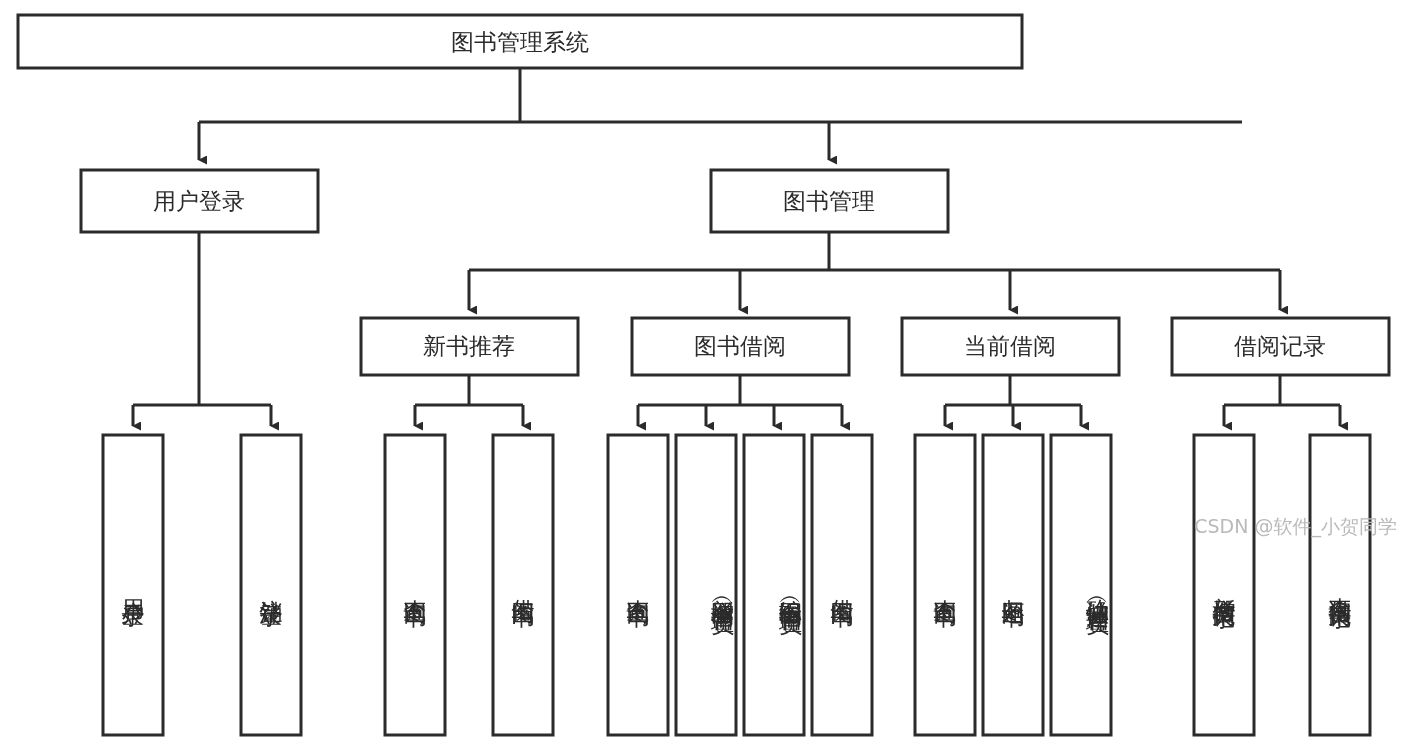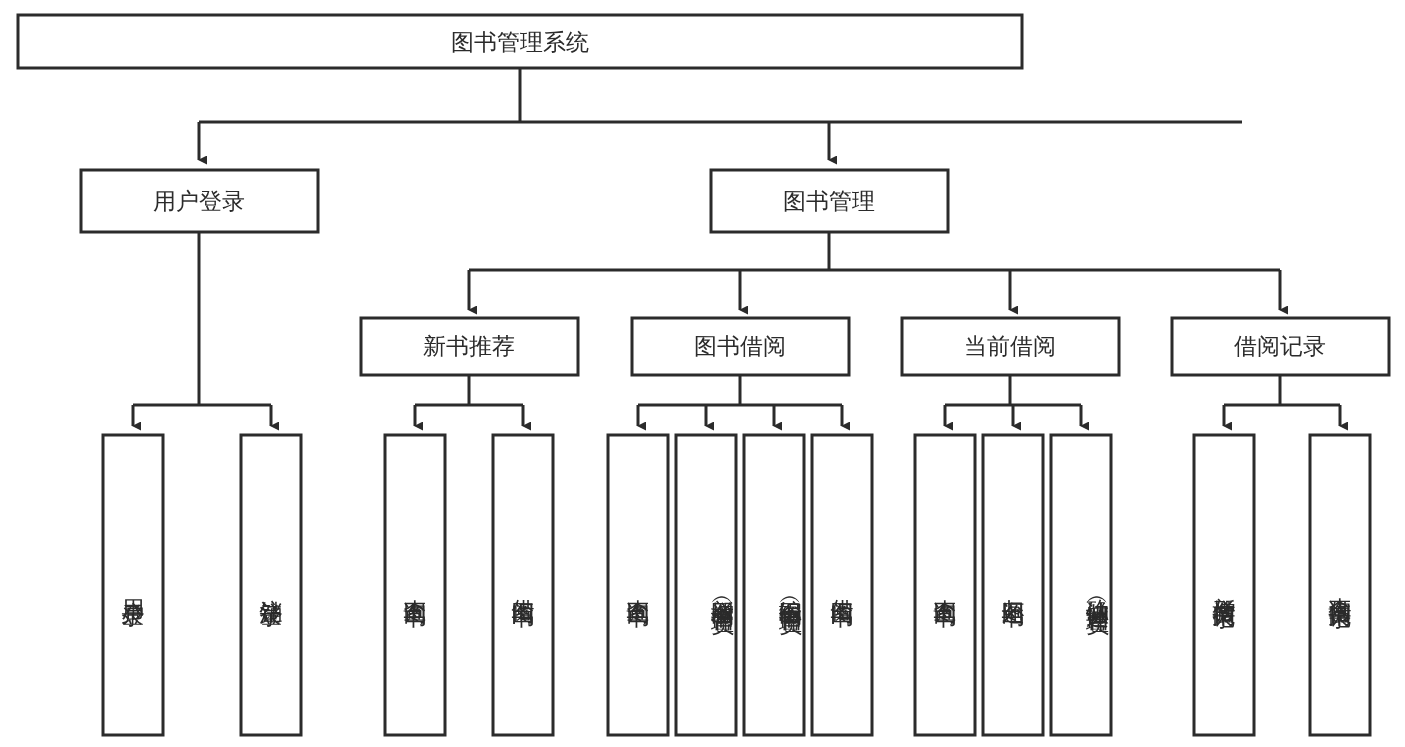--- a/index.html
+++ b/index.html
@@ -218,14 +218,15 @@
   <div class="leaf-label" style="left:608px; top:435px; width:60px; height:300px;">查询图书</div>
   <div class="leaf-label" style="left:676px; top:435px; width:60px; height:300px; align-items:flex-start; padding-top:10px; box-sizing:border-box;">新增图书（管理员）</div>
   <div class="leaf-label" style="left:744px; top:435px; width:60px; height:300px; align-items:flex-start; padding-top:10px; box-sizing:border-box;">编辑图书（管理员）</div>
   <div class="leaf-label" style="left:812px; top:435px; width:60px; height:300px;">借阅图书</div>
   <div class="leaf-label" style="left:915px; top:435px; width:60px; height:300px;">查询图书</div>
   <div class="leaf-label" style="left:983px; top:435px; width:60px; height:300px;">归还图书</div>
   <div class="leaf-label" style="left:1051px; top:435px; width:60px; height:300px; align-items:flex-start; padding-top:10px; box-sizing:border-box;">确认归还（管理员）</div>
   <div class="leaf-label" style="left:1194px; top:435px; width:60px; height:300px;">新增借阅记录</div>
   <div class="leaf-label" style="left:1310px; top:435px; width:60px; height:300px;">查询借阅记录</div>
 
+  <div class="watermark">CSDN @软件_小贺同学</div>
 
 </div>
 
 </body></html>

